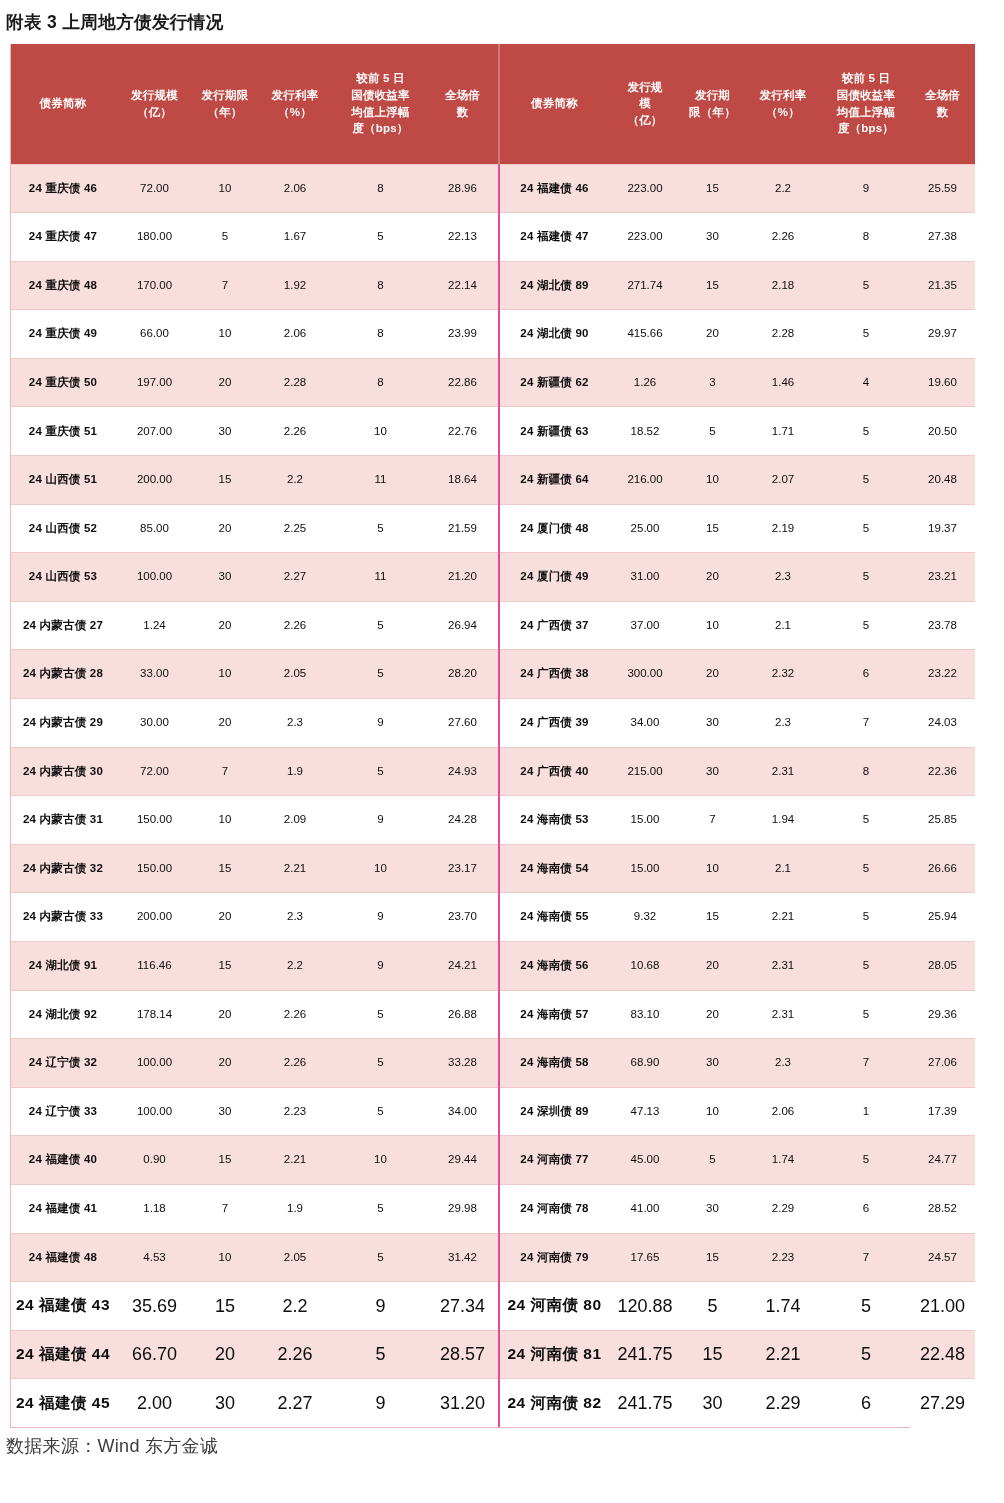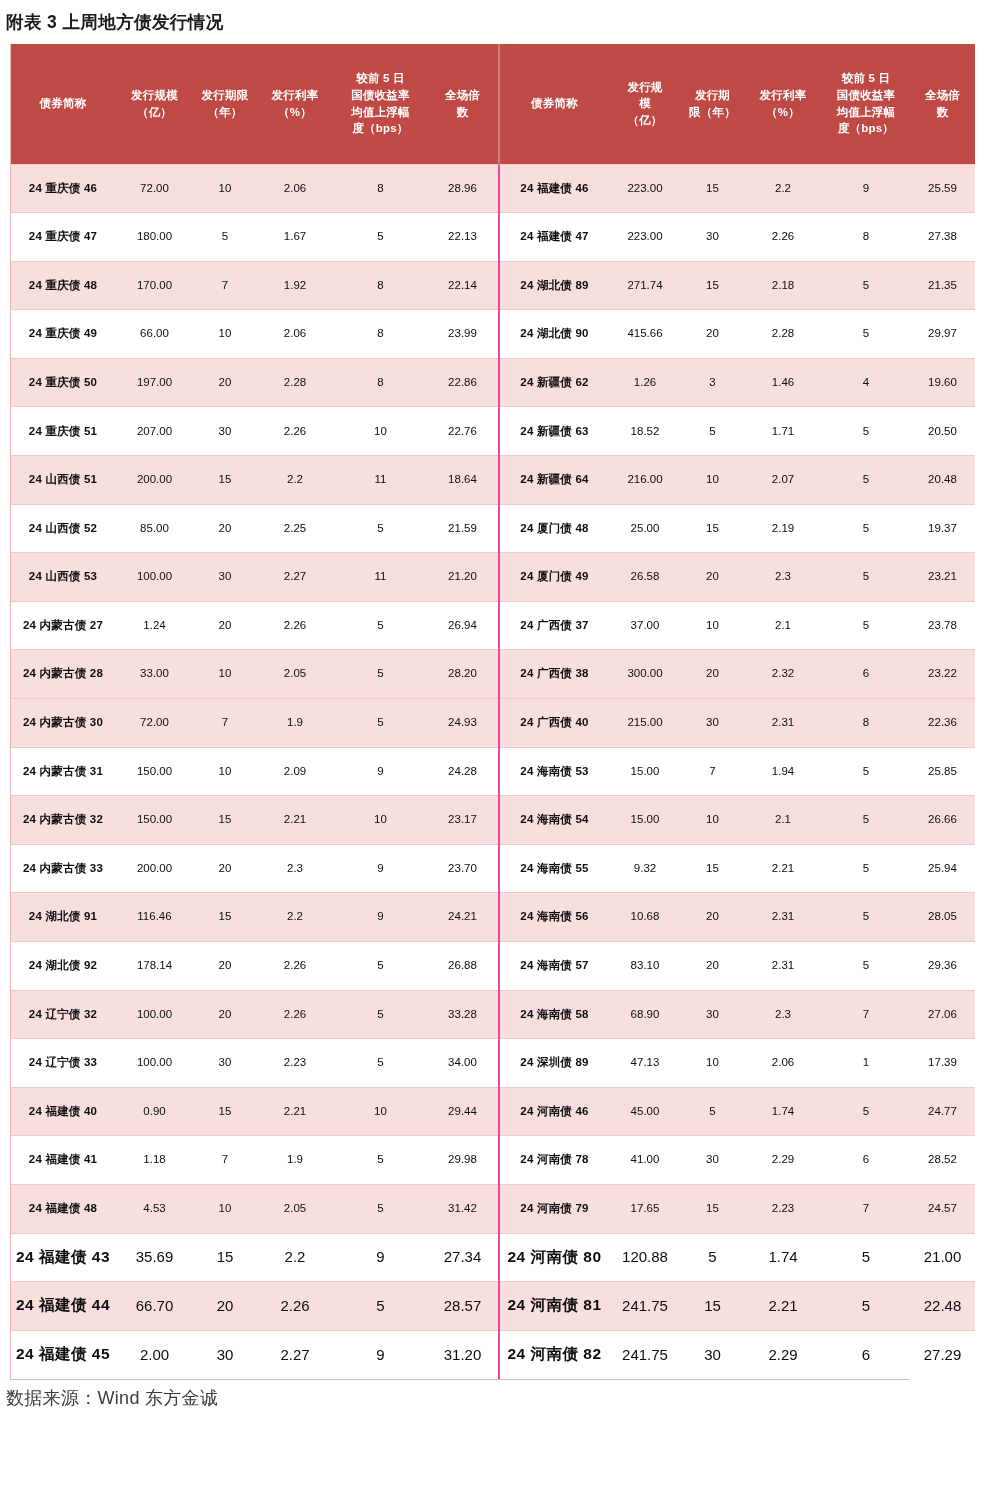--- a/index.html
+++ b/index.html
@@ -77,21 +77,21 @@
   }
   table.t tbody td.name {
     font-weight: 700;
     letter-spacing: 0.2px;
   }
   table.t tbody td.sep {
     border-left: 2px solid #ec4899;
   }
   
   table.t tbody tr.big td {
-    font-size: 15px;
+    font-size: 18px;
   }
   table.t tbody tr.big td.name {
     font-size: 15.5px;
     letter-spacing: 0.5px;
     margin-top: 8px;
   }
   
   col.c-name  { width: 104px; }
   col.c-scale { width: 79px; }
   col.c-term  { width: 62px; }
@@ -306,21 +306,21 @@
             <td>19.37</td>
           </tr>
           <tr class="alt">
             <td class="name">24 山西债 53</td>
             <td>100.00</td>
             <td>30</td>
             <td>2.27</td>
             <td>11</td>
             <td>21.20</td>
             <td class="name sep">24 厦门债 49</td>
-            <td>26.58</td>
+            <td>31.00</td>
             <td>20</td>
             <td>2.3</td>
             <td>5</td>
             <td>23.21</td>
           </tr>
           <tr class="plain">
             <td class="name">24 内蒙古债 27</td>
             <td>1.24</td>
             <td>20</td>
             <td>2.26</td>
@@ -340,20 +340,34 @@
             <td>2.05</td>
             <td>5</td>
             <td>28.20</td>
             <td class="name sep">24 广西债 38</td>
             <td>300.00</td>
             <td>20</td>
             <td>2.32</td>
             <td>6</td>
             <td>23.22</td>
           </tr>
+          <tr class="plain">
+            <td class="name">24 内蒙古债 29</td>
+            <td>30.00</td>
+            <td>20</td>
+            <td>2.3</td>
+            <td>9</td>
+            <td>27.60</td>
+            <td class="name sep">24 广西债 39</td>
+            <td>34.00</td>
+            <td>30</td>
+            <td>2.3</td>
+            <td>7</td>
+            <td>24.03</td>
+          </tr>
           <tr class="alt">
             <td class="name">24 内蒙古债 30</td>
             <td>72.00</td>
             <td>7</td>
             <td>1.9</td>
             <td>5</td>
             <td>24.93</td>
             <td class="name sep">24 广西债 40</td>
             <td>215.00</td>
             <td>30</td>
@@ -459,21 +473,21 @@
             <td>1</td>
             <td>17.39</td>
           </tr>
           <tr class="alt">
             <td class="name">24 福建债 40</td>
             <td>0.90</td>
             <td>15</td>
             <td>2.21</td>
             <td>10</td>
             <td>29.44</td>
-            <td class="name sep">24 河南债 46</td>
+            <td class="name sep">24 河南债 77</td>
             <td>45.00</td>
             <td>5</td>
             <td>1.74</td>
             <td>5</td>
             <td>24.77</td>
           </tr>
           <tr class="plain">
             <td class="name">24 福建债 41</td>
             <td>1.18</td>
             <td>7</td>

